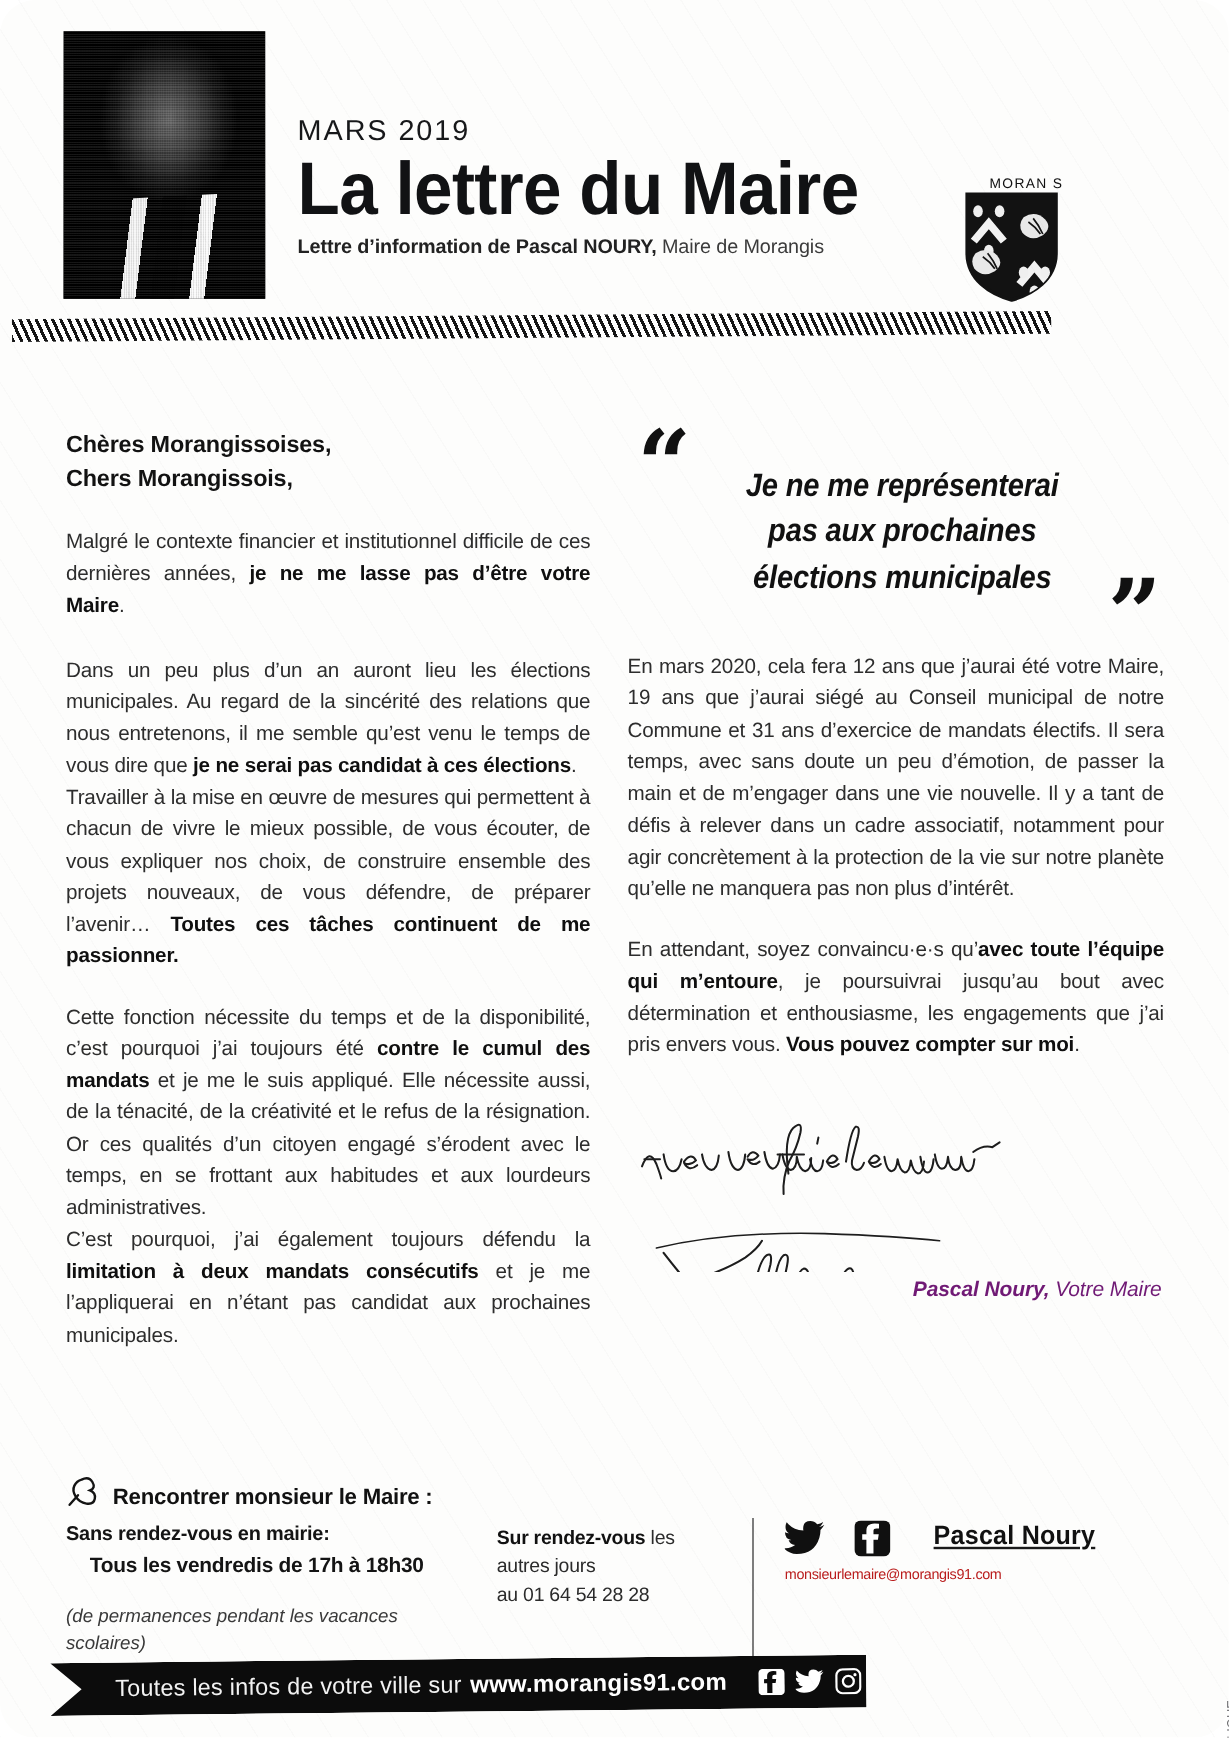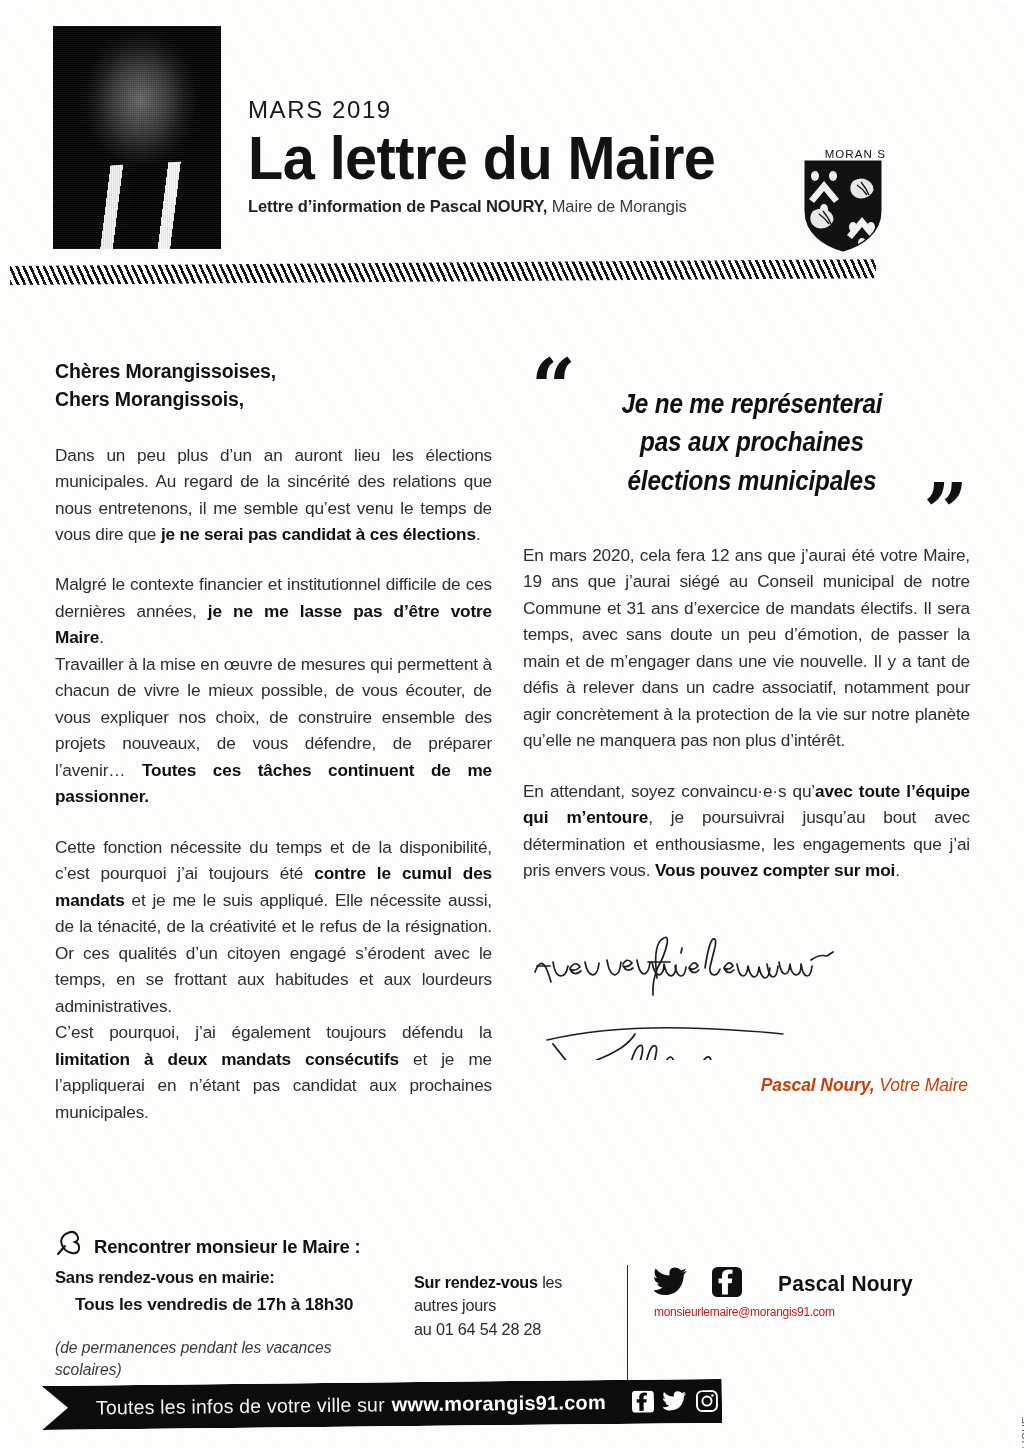--- a/index.html
+++ b/index.html
@@ -198,23 +198,23 @@
 
   
   .signature-block {
     position: relative;
     margin-top: 36px;
     height: 180px;
   }
   .sig-svg { position: absolute; left: 6px; top: 0; }
   .sig-name {
     position: absolute;
-    right: 2px; bottom: 4px;
+    right: 2px; bottom: 15px;
     font-size: 17.5px;
-    color: #c2410c;
+    color: #701a75;
     letter-spacing: -0.1px;
     font-style: italic;
     margin-top: 48px;
   }
   .sig-name b { font-weight: 700; font-style: italic; }
 
   
   .contact {
     position: absolute;
     left: 55px; top: 1228px;
@@ -241,21 +241,21 @@
     border-right: 1.6px solid #2a2a2a;
   }
   .cc-right { padding-left: 26px; padding-top: 2px; }
 
   .c-line { font-size: 16.6px; font-weight: 700; color: #141414; line-height: 1.55; letter-spacing: -0.2px; }
   .c-line-2 { font-size: 17.4px; font-weight: 700; color: #141414; line-height: 1.5; letter-spacing: -0.2px; text-align: center; }
   .c-italic { font-size: 15.6px; font-style: italic; color: #3a3a3a; line-height: 1.42; margin-top: 20px; }
   .c-rdv { font-size: 16.2px; color: #2b2b2b; line-height: 1.45; letter-spacing: -0.2px; margin-left: 41px; }
   .c-rdv b { font-weight: 700; color: #111; }
 
-  .social-row { display: flex; align-items: flex-end; gap: 24px; }
+  .social-row { display: flex; align-items: flex-start; gap: 24px; text-decoration: underline; }
   .pn-name {
     font-size: 22px;
     font-weight: 700;
     color: #111;
     margin-left: 12px;
     font-family: "Liberation Sans Narrow", "Liberation Sans", sans-serif;
     transform: scaleX(.95);
     transform-origin: left center;
     letter-spacing: .2px;
   }
@@ -386,23 +386,23 @@
 
     <div class="hatch-band"></div>
   </div>
 
   <div class="col-left">
     <div class="salutation">
       <div>Chères Morangissoises,</div>
       <div>Chers Morangissois,</div>
     </div>
 
+    <p class="para gap-md"><span>Malgré le contexte financier et institutionnel difficile de ces dernières années, </span><b>je ne me lasse pas d’être votre Maire</b><span>.</span></p>
+
     <p class="para gap-lg"><span>Dans un peu plus d’un an auront lieu les élections municipales. Au regard de la sincérité des relations que nous entretenons, il me semble qu’est venu le temps de vous dire que </span><b>je ne serai pas candidat à ces élections</b><span>.</span></p>
-
-    <p class="para gap-md"><span>Malgré le contexte financier et institutionnel difficile de ces dernières années, </span><b>je ne me lasse pas d’être votre Maire</b><span>.</span></p>
 
     <p class="para gap-sm"><span>Travailler à la mise en œuvre de mesures qui permettent à chacun de vivre le mieux possible, de vous écouter, de vous expliquer nos choix, de construire ensemble des projets nouveaux, de vous défendre, de préparer l’avenir… </span><b>Toutes ces tâches continuent de me passionner.</b></p>
 
     <p class="para gap-md"><span>Cette fonction nécessite du temps et de la disponibilité, c’est pourquoi j’ai toujours été </span><b>contre le cumul des mandats</b><span> et je me le suis appliqué. Elle nécessite aussi, de la ténacité, de la créativité et le refus de la résignation. Or ces qualités d’un citoyen engagé s’érodent avec le temps, en se frottant aux habitudes et aux lourdeurs administratives.</span></p>
 
     <p class="para gap-sm"><span>C’est pourquoi, j’ai également toujours défendu la </span><b>limitation à deux mandats consécutifs</b><span> et je me l’appliquerai en n’étant pas candidat aux prochaines municipales.</span></p>
   </div>
 
   <div class="col-right">
 

